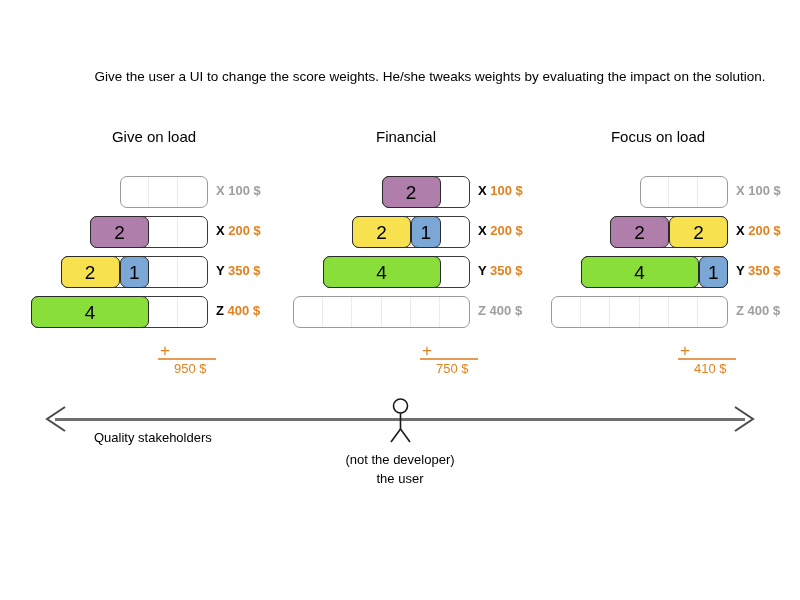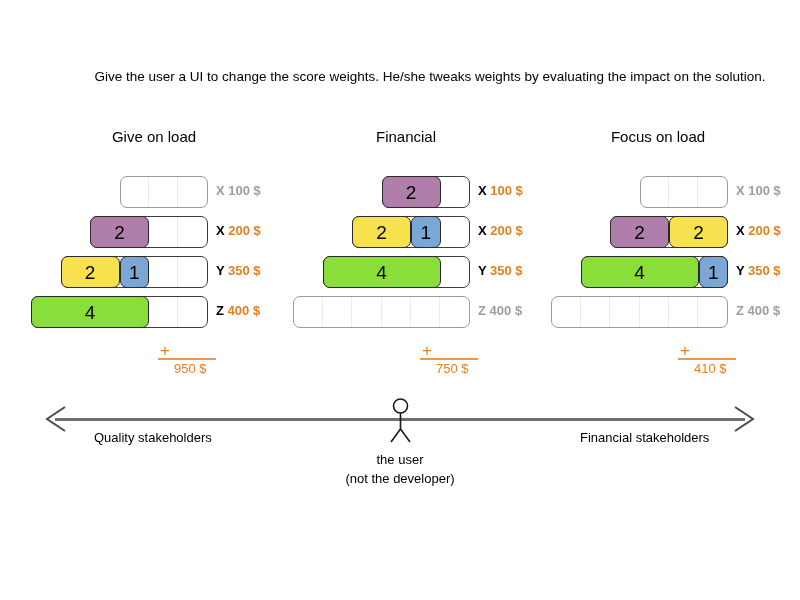--- a/index.html
+++ b/index.html
@@ -276,29 +276,28 @@
       <polyline points="21,1 3,13 21,25" fill="none" stroke="#4a4a4a" stroke-width="2"></polyline>
     </svg>
   </div>
   <div class="arrow" style="left:732px;">
     <svg width="24" height="26" viewBox="0 0 24 26">
       <polyline points="3,1 21,13 3,25" fill="none" stroke="#4a4a4a" stroke-width="2"></polyline>
     </svg>
   </div>
 
   <div class="axis-label" style="left:70px;margin-left:24px;">Quality stakeholders</div>
-  <div class="axis-label" style="left:580px;">Financial stakeholders</div>
 
   <div class="stick">
     <svg width="40" height="46" viewBox="0 0 40 46">
       <circle cx="19.5" cy="8" r="7" fill="#ffffff" stroke="#1a1a1a" stroke-width="1.6"></circle>
       <line x1="19.5" y1="15" x2="19.5" y2="31" stroke="#1a1a1a" stroke-width="1.6"></line>
       <line x1="19.5" y1="31" x2="10" y2="44" stroke="#1a1a1a" stroke-width="1.6"></line>
       <line x1="19.5" y1="31" x2="29" y2="44" stroke="#1a1a1a" stroke-width="1.6"></line>
     </svg>
   </div>
 
   <div class="user-caption">
+    <div>(not the developer)</div>
     <div>the user</div>
-    <div>(not the developer)</div>
   </div>
 
 </div>
 
 </body></html>

